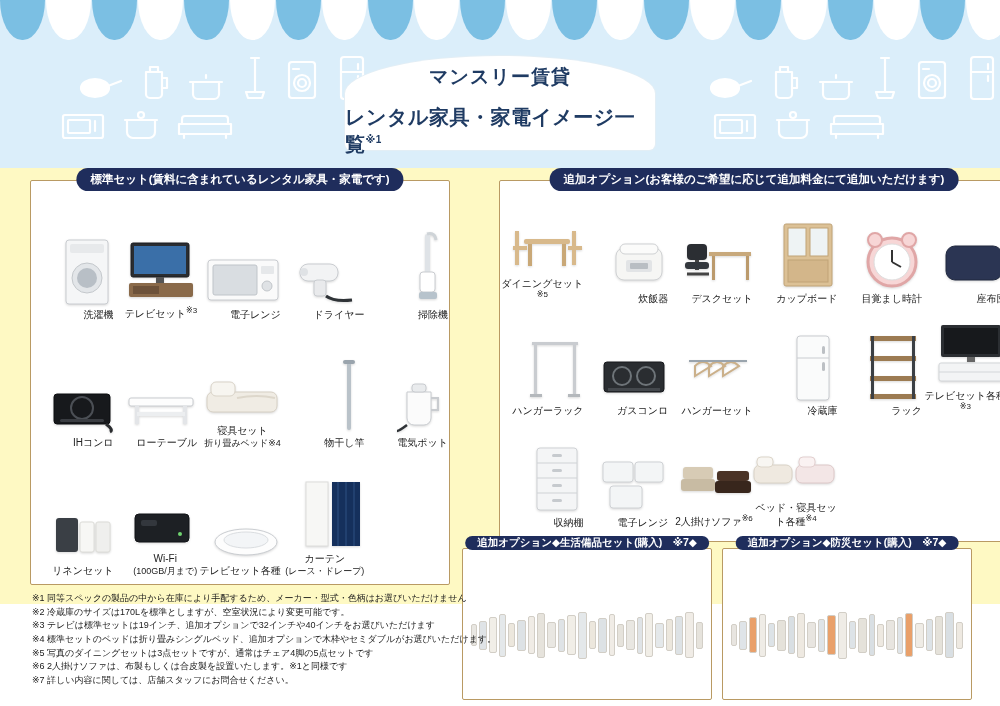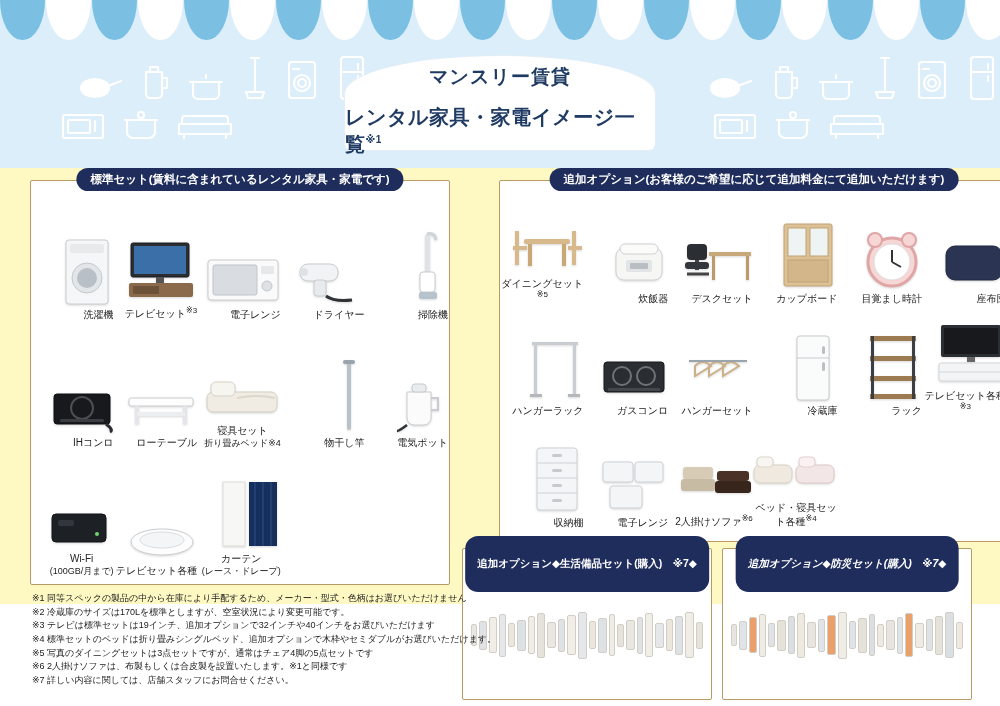--- a/index.html
+++ b/index.html
@@ -61,26 +61,26 @@
 
   
   .panel{
     position:absolute;border:1px solid #b99a63;background:#fff;border-radius:2px;
   }
   .panel-title{
     position:absolute;top:-13px;left:50%;transform:translateX(-50%);
     background:#1f2d5c;color:#fff;font-size:11.5px;font-weight:bold;
     padding:4px 14px;border-radius:13px;white-space:nowrap;
   }
-  .panel-title.small{font-size:10.5px;padding:21px 12px;}
+  .panel-title.small{font-size:10.5px;padding:0 12px;}
 
   #panel-standard{left:30px;top:180px;width:418px;height:403px;}
   #panel-options{left:462px;top:180px;width:508px;height:360px;margin-left:37px;}
   #panel-living{left:462px;top:548px;width:248px;height:150px;}
-  #panel-disaster{left:722px;top:548px;width:248px;height:150px;font-style:italic;}
+  #panel-disaster{left:722px;top:548px;width:248px;height:150px;}
 
   .grid{
     position:absolute;left:0;top:16px;width:100%;
     display:flex;flex-wrap:wrap;
   }
   .cell{
     display:flex;flex-direction:column;align-items:flex-end;justify-content:flex-end;
     box-sizing:border-box;
   }
   .thumb{
@@ -366,20 +366,30 @@
         <div class="cell">
           <div class="thumb shadow" style="height: 82px;">
             <svg width="54" height="58" viewBox="0 0 54 58">
               <path d="M13 16 h24 v26 a7 7 0 0 1 -7 7 h-10 a7 7 0 0 1 -7 -7 z" fill="#fbfbfb" stroke="#c9ccd0"></path>
               <rect x="18" y="8" width="14" height="8" rx="3" fill="#e9ebed" stroke="#c9ccd0"></rect>
               <path d="M37 22 h7 v12 h-7" fill="none" stroke="#c9ccd0" stroke-width="2"></path>
               <path d="M13 49 q-8 6 -10 6" stroke="#2f3337" stroke-width="2.5" fill="none"></path>
             </svg>
           </div>
           <div class="caption"><span>電気ポット</span></div>
+        </div>
+        <div class="cell">
+          <div class="thumb shadow" style="height: 82px;">
+            <svg width="62" height="54" viewBox="0 0 62 54">
+              <rect x="4" y="10" width="22" height="34" rx="3" fill="#3a3f45"></rect>
+              <rect x="28" y="14" width="14" height="30" rx="2" fill="#f7f7f5" stroke="#dcdcd8"></rect>
+              <rect x="44" y="14" width="14" height="30" rx="2" fill="#efefed" stroke="#dcdcd8"></rect>
+            </svg>
+          </div>
+          <div class="caption"><span>リネンセット</span></div>
         </div>
         <div class="cell">
           <div class="thumb shadow" style="height: 82px;">
             <svg width="70" height="44" viewBox="0 0 70 44">
               <rect x="8" y="8" width="54" height="28" rx="4" fill="#1d2024" stroke="#111316"></rect>
               <rect x="14" y="14" width="16" height="6" rx="2" fill="#33373d"></rect>
               <circle cx="53" cy="28" r="2" fill="#6fd36f"></circle>
             </svg>
           </div>
           <div class="caption"><span>Wi-Fi</span><span class="sub">(100GB/月まで)</span></div>

